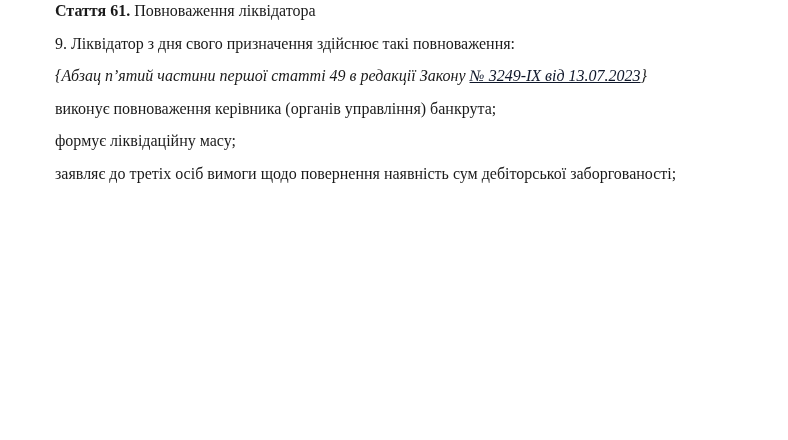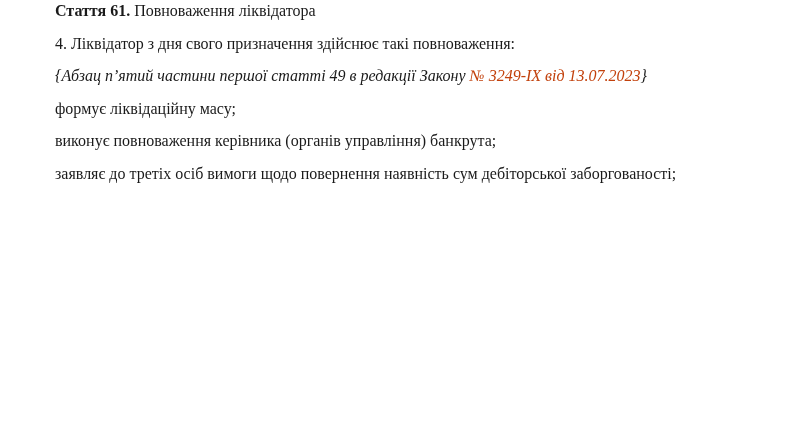--- a/index.html
+++ b/index.html
@@ -27,40 +27,41 @@
     text-align: justify;
     text-indent: 47px;
   }
   .article-title b {
     font-weight: bold;
   }
   .note {
     font-style: italic;
   }
   .law-link {
-    color: #c2410c;
+    color: #0f172a;
+    text-decoration: underline;
     cursor: pointer;
     font-style: italic;
   }
 </style>
 </head>
 <body>
 
 <main class="doc">
 
   <p class="article-title"><b>Стаття 61.</b><span> Повноваження ліквідатора</span></p>
 
-  <p>4. Ліквідатор з дня свого призначення здійснює такі повноваження:</p>
+  <p>9. Ліквідатор з дня свого призначення здійснює такі повноваження:</p>
 
 
 
 
 
   <p class="note"><span>{Абзац п’ятий частини першої статті 49 в редакції Закону </span><a class="law-link">№ 3249-IX від 13.07.2023</a><span>}</span></p>
 
+  <p>виконує повноваження керівника (органів управління) банкрута;</p>
+
   <p>формує ліквідаційну масу;</p>
-
-  <p>виконує повноваження керівника (органів управління) банкрута;</p>
 
   <p>заявляє до третіх осіб вимоги щодо повернення наявність сум дебіторської заборгованості;</p>
 
 
 </main>
 
 </body></html>

